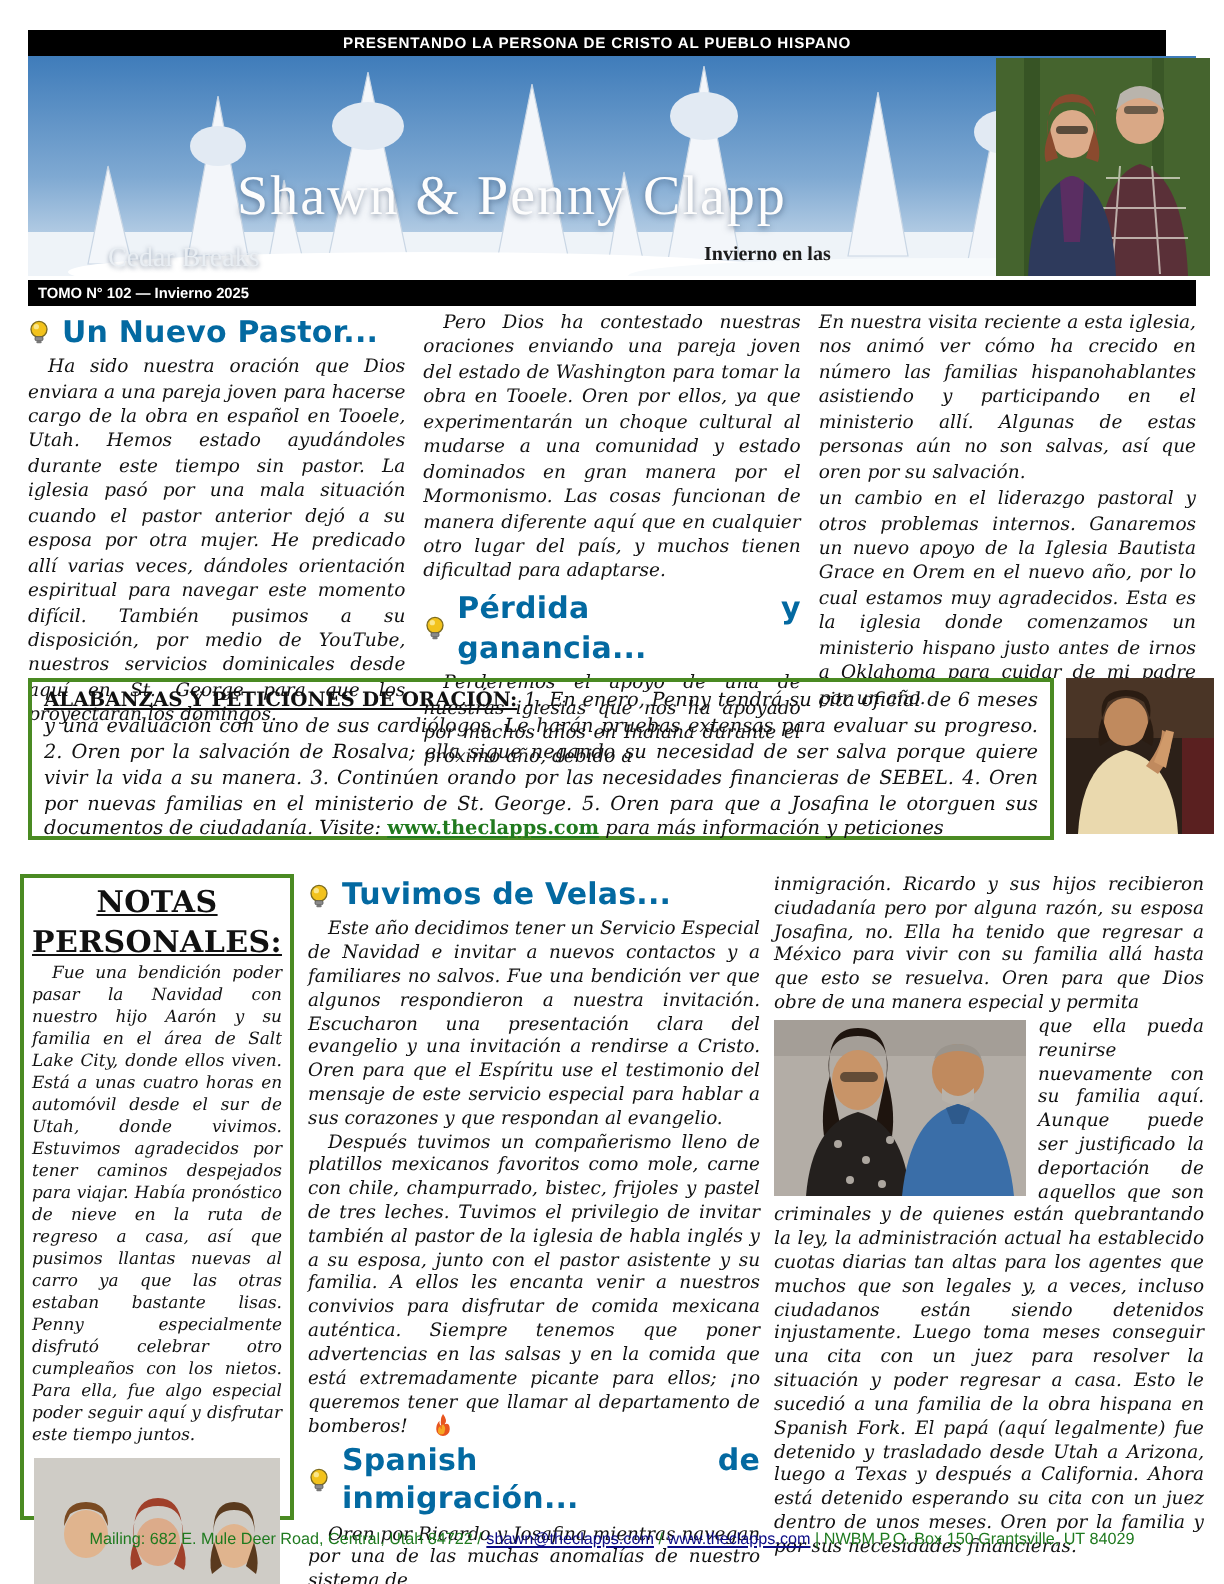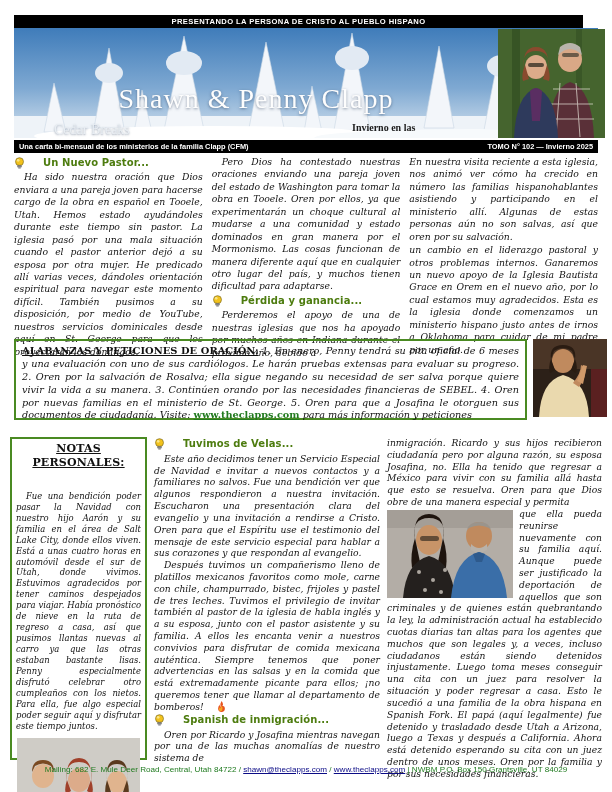--- a/index.html
+++ b/index.html
@@ -22,22 +22,22 @@
                font-weight:bold; font-size:10px; color:#1c1c1c; }
   .couple-photo { position:absolute; left:498px; top:29px; width:107px; height:109px; overflow:hidden; }
 
   
   .masthead { position:absolute; left:14px; top:140px; width:584px; height:13px; background:#000;
               color:#fff; font-size:7.4px; font-weight:bold; display:flex; align-items:center;
               justify-content:space-between; padding:0 5px; }
 
   
   .ser { font-family:"DejaVu Serif", serif; font-style:italic; text-align:justify; color:#111; }
-  .hd { font-family:"DejaVu Sans", sans-serif; font-weight:bold; font-style:normal; color:#4d7c0f;
-        font-size:10px; letter-spacing:.1px; display:flex; align-items:center; gap:18px; }
+  .hd { font-family:"DejaVu Sans", sans-serif; font-weight:bold; font-style:normal; color:#0369a1;
+        font-size:15px; letter-spacing:.1px; display:flex; align-items:center; gap:6px; }
   .bulb { display:inline-flex; width:11px; height:12px; flex:0 0 11px; }
   .indent { text-indent:10px; }
 
   
   .cols-top { position:absolute; left:14px; top:156px; width:584px; height:192px;
               display:flex; gap:9px; }
   .cols-top .col { flex:1; font-size:9.25px; line-height:1.345; }
   .cols-top .hd { margin-bottom:2px; }
   .cols-top p { margin-bottom:1px; }
 
@@ -47,21 +47,21 @@
                 font-size:9.7px; line-height:1.33; }
   .prayer-title { font-style:normal; font-weight:bold; text-decoration:underline; font-size:9.9px; }
   .green-link { color:#217a1f; font-weight:bold; text-decoration:underline; font-style:normal; }
   .pray-photo { width:74px; height:78px; overflow:hidden; }
 
   
   .bottom { position:absolute; left:10px; top:437px; width:592px; height:323px; display:flex; gap:7px; }
   .notes-box { width:137px; border:2.5px solid #4a8a22; padding:3px 4px 4px;
                font-size:8.45px; line-height:1.3; flex:0 0 137px; }
   .notes-title { text-align:center; font-style:normal; font-weight:bold; text-decoration:underline;
-                 font-family:"DejaVu Serif", serif; font-size:11px; margin-bottom:20px; letter-spacing:.2px; }
+                 font-family:"DejaVu Serif", serif; font-size:15px; margin-bottom:0; letter-spacing:.2px; }
   .notes-photo { width:123px; height:132px; margin:6px auto 0; overflow:hidden; }
 
   .col-mid { width:226px; flex:0 0 226px; font-size:9.2px; line-height:1.285; }
   .col-mid .hd, .col-right .hd { margin:1px 0 2px; }
   .col-right { flex:1; font-size:9.2px; line-height:1.285; }
   .rj-photo { float:left; width:126px; height:88px; margin:2px 6px 2px 0; overflow:hidden; }
   .flame { display:inline-block; width:9px; height:11px; vertical-align:-2px; }
 
   
   .footer { position:absolute; left:0; top:765px; width:612px; text-align:center;
@@ -138,21 +138,20 @@
       <path d="M16 109 q2 -44 22 -50 q20 6 22 50 z" fill="#2e3a5c"></path>
       <path d="M32 62 q6 -6 12 0 l-2 30 l-8 0 z" fill="#5a2e62"></path>
     </svg>
   </div>
 
   <div class="header-title">Shawn &amp; Penny Clapp</div>
   <div class="cap-left">Cedar Breaks</div>
   <div class="cap-right">Invierno en las</div>
 
   <div class="masthead">
-    <span>Una carta bi-mensual de los ministerios de la familia Clapp (CFM)</span>
     <span>TOMO N° 102 — Invierno 2025</span>
   </div>
 
   <div class="cols-top">
     <div class="col ser">
       <div class="hd">
         <span class="bulb">
           <svg viewBox="0 0 16 18" width="11" height="12">
               <circle cx="8" cy="7" r="6" fill="#f2c21c" stroke="#7a6a20" stroke-width="1"></circle>
               <circle cx="6" cy="5" r="2" fill="#fae68a"></circle>

